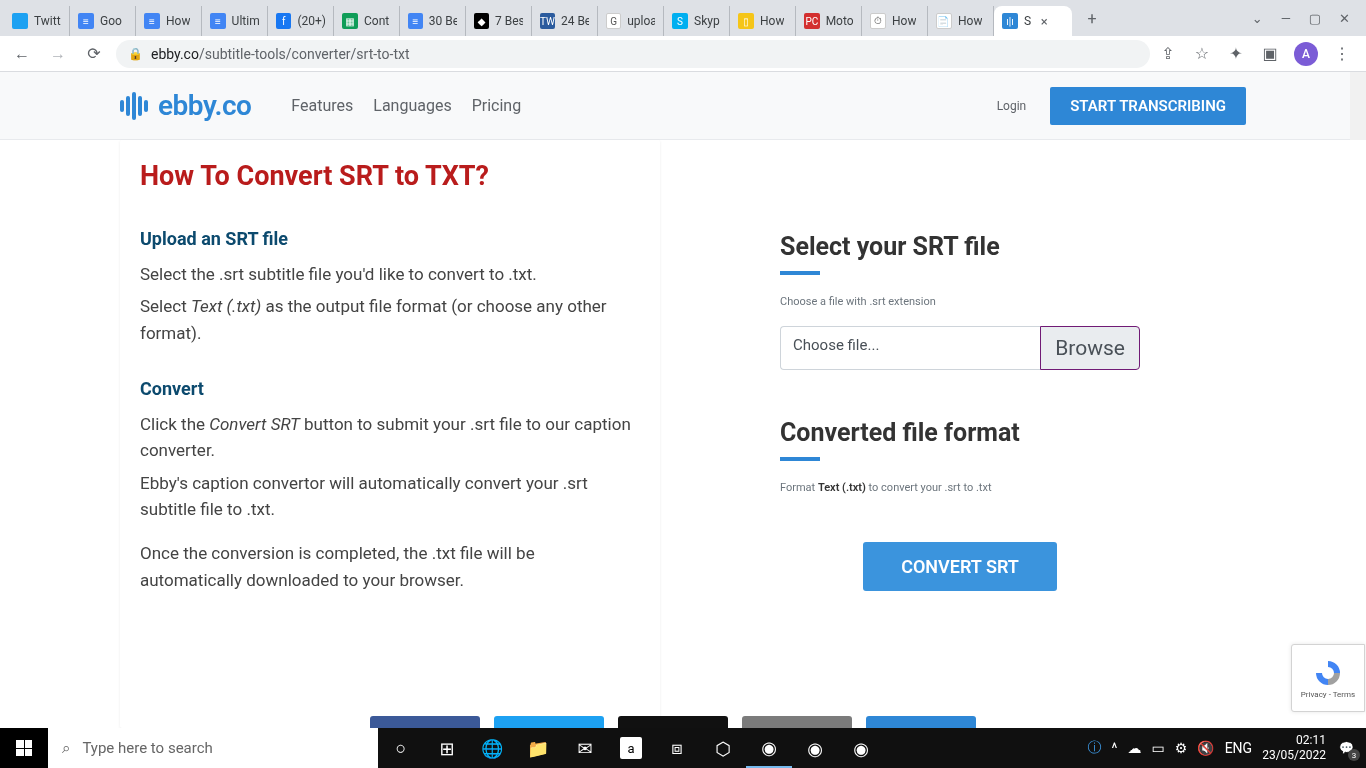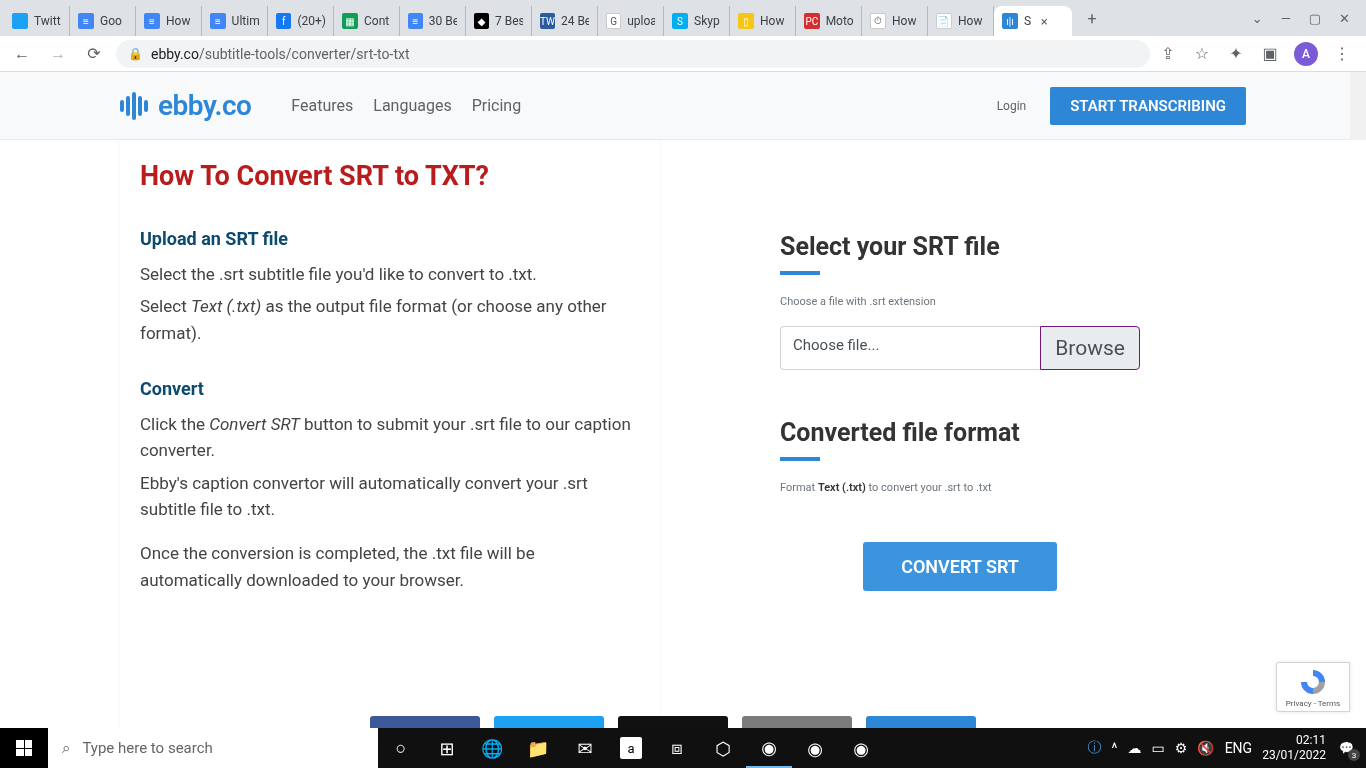--- a/index.html
+++ b/index.html
@@ -56,21 +56,21 @@
 .file-input { flex: 1; border: 1px solid #ced4da; border-right: none; border-radius: 4px 0 0 4px; padding: 9px 12px; font-size: 15px; color: #495057; background: #fff; cursor: pointer; }
 .browse-btn { border: 1px solid #701a75; background: #e9ecef; color: #495057; padding: 9px 14px; font-size: 21px; border-radius: 0 4px 4px 0; cursor: pointer; }
 .select-box { position: relative; width: 100%; }
 .select-box select { width: 100%; border: 1px solid #ced4da; border-radius: 4px; padding: 9px 12px; font-size: 15px; color: #495057; background: #fff; appearance: none; cursor: pointer; }
 .select-caret { position: absolute; right: 12px; top: 50%; transform: translateY(-50%); pointer-events: none; font-size: 11px; color: #495057; line-height: 0.5; }
 .convert-btn { display: block; margin: 48px auto 0; background: #3b94dd; color: #fff; border: none; font-size: 18px; font-weight: 600; padding: 14px 38px; border-radius: 3px; cursor: pointer; }
 
 .social-strip { position: absolute; bottom: 0; left: 370px; display: flex; gap: 14px; }
 .social-btn { width: 110px; height: 12px; border-radius: 3px 3px 0 0; }
 
-.recaptcha { position: absolute; right: 16px; bottom: 16px; width: 74px; height: 50px; background: #fff; border: 1px solid #d3d3d3; border-radius: 3px 0 0 3px; box-shadow: 0 0 4px rgba(0,0,0,0.1); display: flex; flex-direction: column; align-items: center; justify-content: center; font-size: 8px; color: #555; }
+.recaptcha { position: absolute; right: 1px; bottom: 16px; width: 74px; height: 68px; background: #fff; border: 1px solid #d3d3d3; border-radius: 3px 0 0 3px; box-shadow: 0 0 4px rgba(0,0,0,0.1); display: flex; flex-direction: column; align-items: center; justify-content: center; font-size: 8px; color: #555; }
 .recaptcha-logo { width: 30px; height: 30px; border-radius: 4px; display: flex; align-items: center; justify-content: center; font-size: 20px; color: #4285f4; }
 
 .page-scrollbar { position: absolute; right: 0; top: 0; width: 16px; height: 100%; background: #f1f1f1; }
 .page-scroll-thumb { position: absolute; right: 1px; top: 118px; width: 14px; height: 152px; background: #c1c1c1; border-radius: 2px; }
 
 
 .taskbar { position: absolute; bottom: 0; left: 0; right: 0; height: 40px; background: #101010; display: flex; align-items: center; color: #fff; }
 .start-btn { width: 48px; height: 40px; display: flex; align-items: center; justify-content: center; background: #000; cursor: pointer; }
 .win-logo { display: grid; grid-template-columns: 1fr 1fr; grid-template-rows: 1fr 1fr; gap: 1px; width: 16px; height: 16px; }
 .win-logo div { background: #fff; }
@@ -289,20 +289,20 @@
   <div class="tray">
     <span class="tray-icon" style="color:#3b94dd">ⓘ</span>
     <span class="tray-icon">^</span>
     <span class="tray-icon">☁</span>
     <span class="tray-icon">▭</span>
     <span class="tray-icon">⚙</span>
     <span class="tray-icon">🔇</span>
     <span class="tray-icon">ENG</span>
     <div class="clock">
       <div>02:11</div>
-      <div>23/01/2022</div>
+      <div>23/05/2022</div>
     </div>
     <div class="notif">
       <span>💬</span>
       <span class="notif-badge">3</span>
     </div>
   </div>
 </div>
 
 </body></html>

